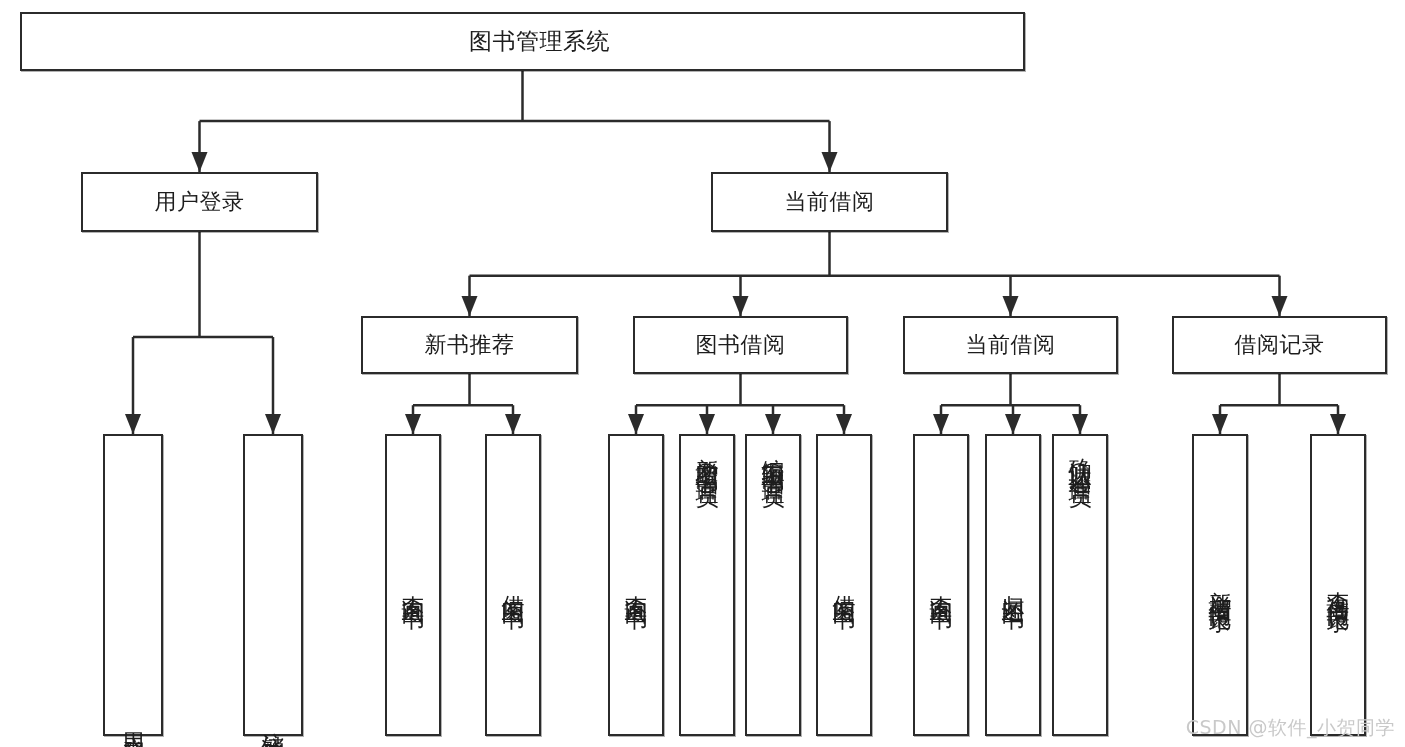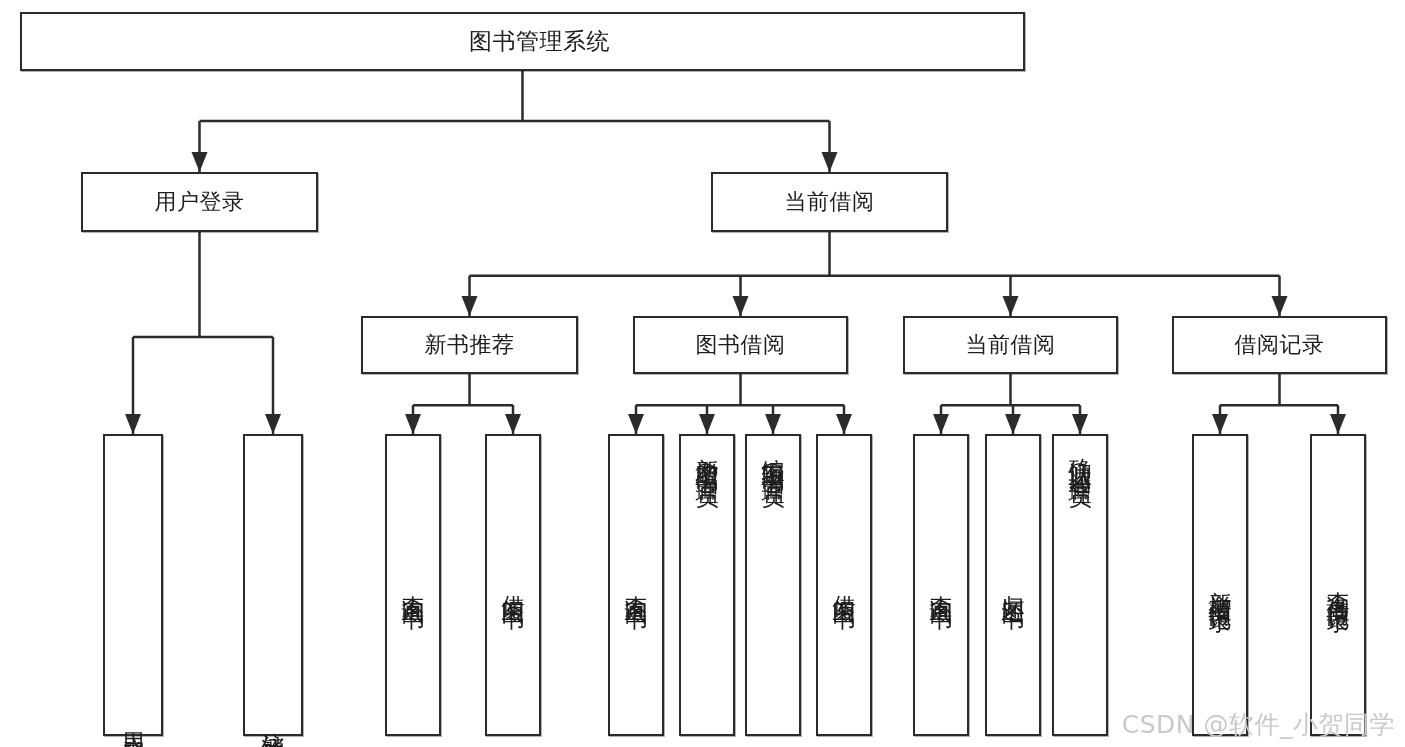--- a/index.html
+++ b/index.html
@@ -63,21 +63,21 @@
     text-orientation: upright;
     font-size: 23px;
     line-height: 1.0;
     letter-spacing: 4px;
     white-space: nowrap;
   }
   .watermark {
     position: absolute;
     right: 10px;
     bottom: 6px;
-    font-size: 25px;
+    font-size: 19px;
     color: #c9c9c9;
     letter-spacing: 0.5px;
     z-index: 5;
     white-space: nowrap;
     font-family: "DejaVu Sans", "Liberation Sans", sans-serif;
   }
 </style>
 </head>
 <body>
 

